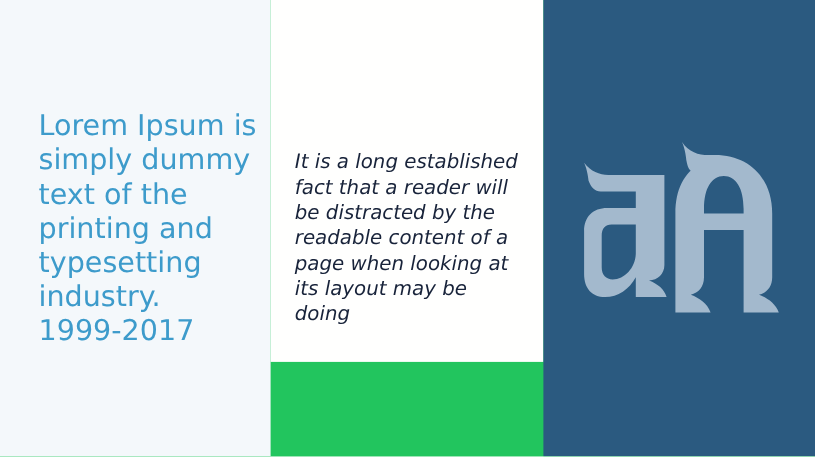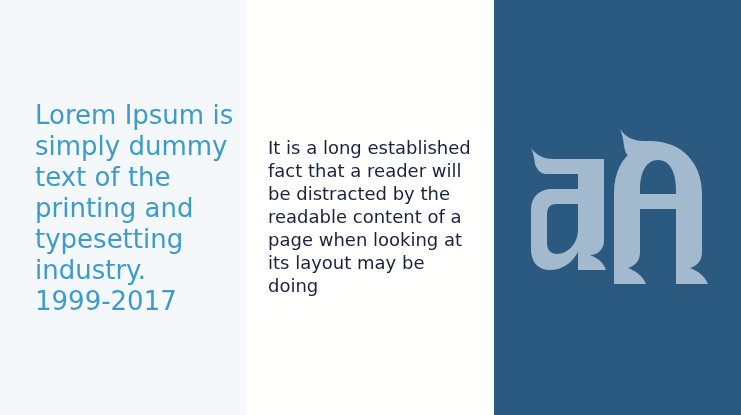--- a/index.html
+++ b/index.html
@@ -43,23 +43,24 @@
     font-weight: 400;
     white-space: pre-line;
     word-break: normal;
   }
 
   
   .panel-paragraph {
     position: relative;
     width: 248px;
     flex: 0 0 248px;
-    height: 415px;
+    height: 329px;
     background: #fffffe;
     overflow: hidden;
+    font-style: italic;
   }
   .paragraph-text {
     position: absolute;
     left: 22px;
     top: 136px;
     width: 212px;
     color: #18233a;
     font-size: 18px;
     line-height: 23px;
     font-weight: 400;

